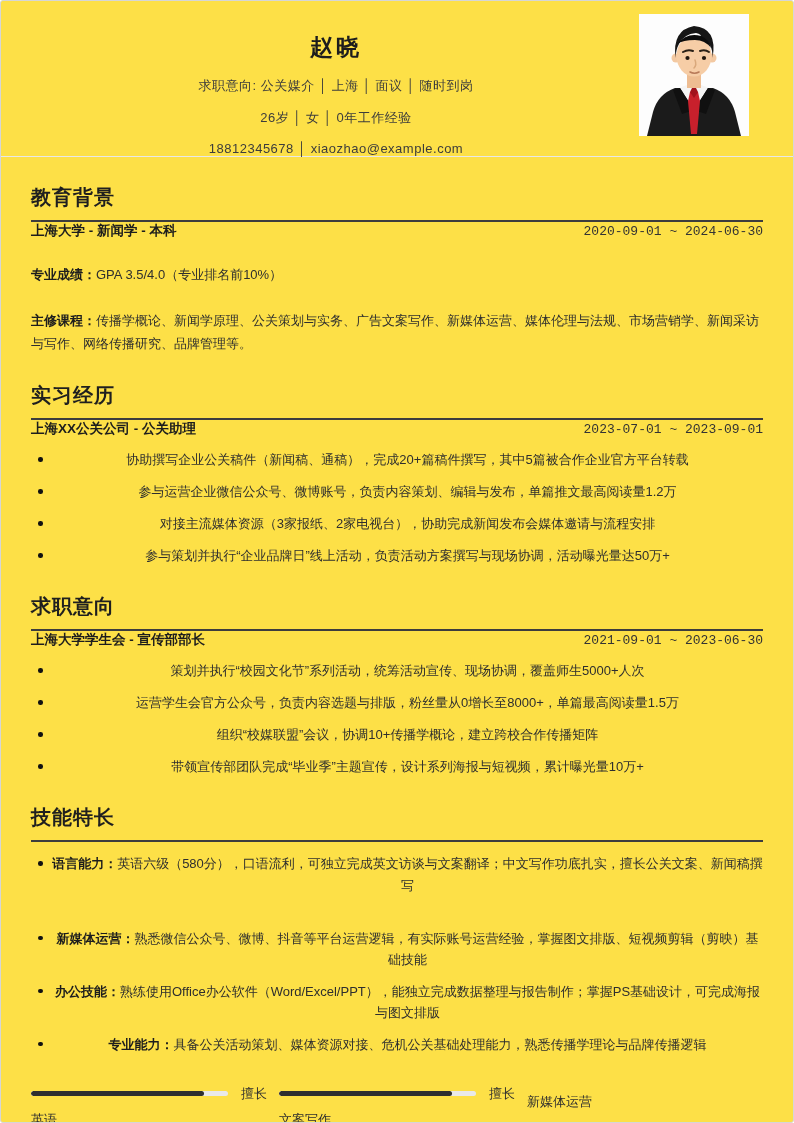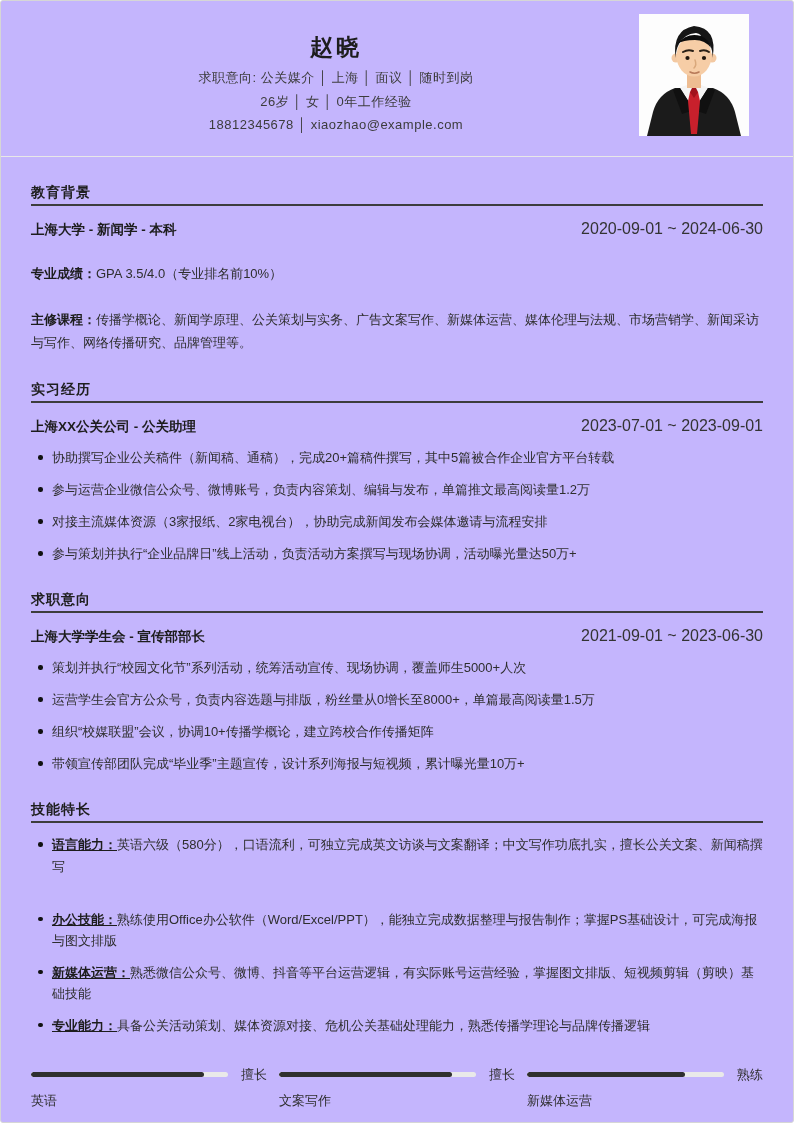--- a/index.html
+++ b/index.html
@@ -5,84 +5,83 @@
   * { margin:0; padding:0; box-sizing:border-box; }
   html,body { background:#ffffff; }
   body {
     font-family: "Liberation Sans", "DejaVu Sans", sans-serif;
     color:#2e2e2e;
     width:794px;
   }
   .page {
     position:relative;
     width:794px; height:1123px;
-    background:#c4b5fd;
+    background:#fde047;
     border:1px solid #d6d6d6;
     border-radius:3px;
     overflow:hidden;
   }
   
   .header {
     position:relative;
     height:156px;
     border-bottom:1px solid #e8e8e8;
   }
   .header-center {
     position:absolute; left:30px; top:0; width:610px;
     text-align:center;
     padding-top:31px;
   }
   .name {
     font-size:23px; font-weight:700; color:#1d1d1d; letter-spacing:3px;
   }
   .contact-line {
-    margin-top:6px;
+    margin-top:14px;
     font-size:13px; color:#3c3c3c;
     letter-spacing:0.5px;
   }
   .photo {
     position:absolute; top:13px; right:44px;
     width:110px; height:122px;
     background:#fdfdfd;
     overflow:hidden;
   }
   
   .content { padding:0 30px; }
   .section-title {
     margin-top:27px;
-    font-size:14px; font-weight:700; color:#1f1f1f;
-    padding-bottom:2px;
+    font-size:20px; font-weight:700; color:#1f1f1f;
+    padding-bottom:9px;
     border-bottom:2px solid #3d3d3d;
     letter-spacing:1px;
   }
   .entry-row {
     display:flex; justify-content:space-between; align-items:baseline;
-    margin-top:14px;
   }
   .entry-title { font-size:13.5px; font-weight:700; color:#1d1d1d; }
-  .entry-date  { font-size:16px; color:#333; }
+  .entry-date  { font-size:13px; color:#333;font-family:Liberation Mono, monospace; }
   .detail-row {
     margin-top:24px;
     font-size:13px; line-height:1.72; color:#2e2e2e;
   }
   .detail-label { font-weight:700; color:#1d1d1d; }
-  .bullets { margin-top:11px; }
+  .bullets { margin-top:11px;text-align:center; }
   .bullet {
     position:relative;
     padding-left:21px;
     font-size:13px; line-height:1.62; color:#2e2e2e;
     margin-bottom:11px;
   }
   .bullet::before {
     content:"";
     position:absolute; left:7px; top:8px;
     width:4.5px; height:4.5px; border-radius:50%;
     background:#111;
   }
-  .bullet .detail-label { font-weight:700;text-decoration:underline; }
+  .bullet .detail-label { font-weight:700; }
   .bullet.gap-after { margin-bottom:32px; }
   
   .bars-grid {
     display:grid;
     grid-template-columns:repeat(3,1fr);
     column-gap:52px; row-gap:17px;
     margin-top:30px;
     gap:12px;
   }
   .bar-item { }
@@ -190,24 +189,24 @@
       </div>
     </div>
 
     <div class="section">
       <div class="section-title">技能特长</div>
       <div class="bullets">
         <div class="bullet gap-after">
           <span class="detail-label">语言能力：</span><span>英语六级（580分），口语流利，可独立完成英文访谈与文案翻译；中文写作功底扎实，擅长公关文案、新闻稿撰写</span>
         </div>
         <div class="bullet">
+          <span class="detail-label">新媒体运营：</span><span>熟悉微信公众号、微博、抖音等平台运营逻辑，有实际账号运营经验，掌握图文排版、短视频剪辑（剪映）基础技能</span>
+        </div>
+        <div class="bullet">
           <span class="detail-label">办公技能：</span><span>熟练使用Office办公软件（Word/Excel/PPT），能独立完成数据整理与报告制作；掌握PS基础设计，可完成海报与图文排版</span>
-        </div>
-        <div class="bullet">
-          <span class="detail-label">新媒体运营：</span><span>熟悉微信公众号、微博、抖音等平台运营逻辑，有实际账号运营经验，掌握图文排版、短视频剪辑（剪映）基础技能</span>
         </div>
         <div class="bullet">
           <span class="detail-label">专业能力：</span><span>具备公关活动策划、媒体资源对接、危机公关基础处理能力，熟悉传播学理论与品牌传播逻辑</span>
         </div>
       </div>
 
       <div class="bars-grid">
         <div class="bar-item">
           <div class="bar-row">
             <div class="bar-track">
@@ -220,26 +219,20 @@
         <div class="bar-item">
           <div class="bar-row">
             <div class="bar-track">
                 <div class="bar-fill" style="width: 88%;"></div>
               </div>
             <span class="bar-level">擅长</span>
           </div>
           <div class="bar-name">文案写作</div>
         </div>
         <div class="bar-item">
-          <div class="bar-row">
-            <div class="bar-track">
-                <div class="bar-fill" style="width: 80%;"></div>
-              </div>
-            <span class="bar-level">熟练</span>
-          </div>
           <div class="bar-name">新媒体运营</div>
         </div>
         <div class="bar-item">
           <div class="bar-row">
             <div class="bar-track">
                 <div class="bar-fill" style="width: 88%;"></div>
               </div>
             <span class="bar-level">擅长</span>
           </div>
 

